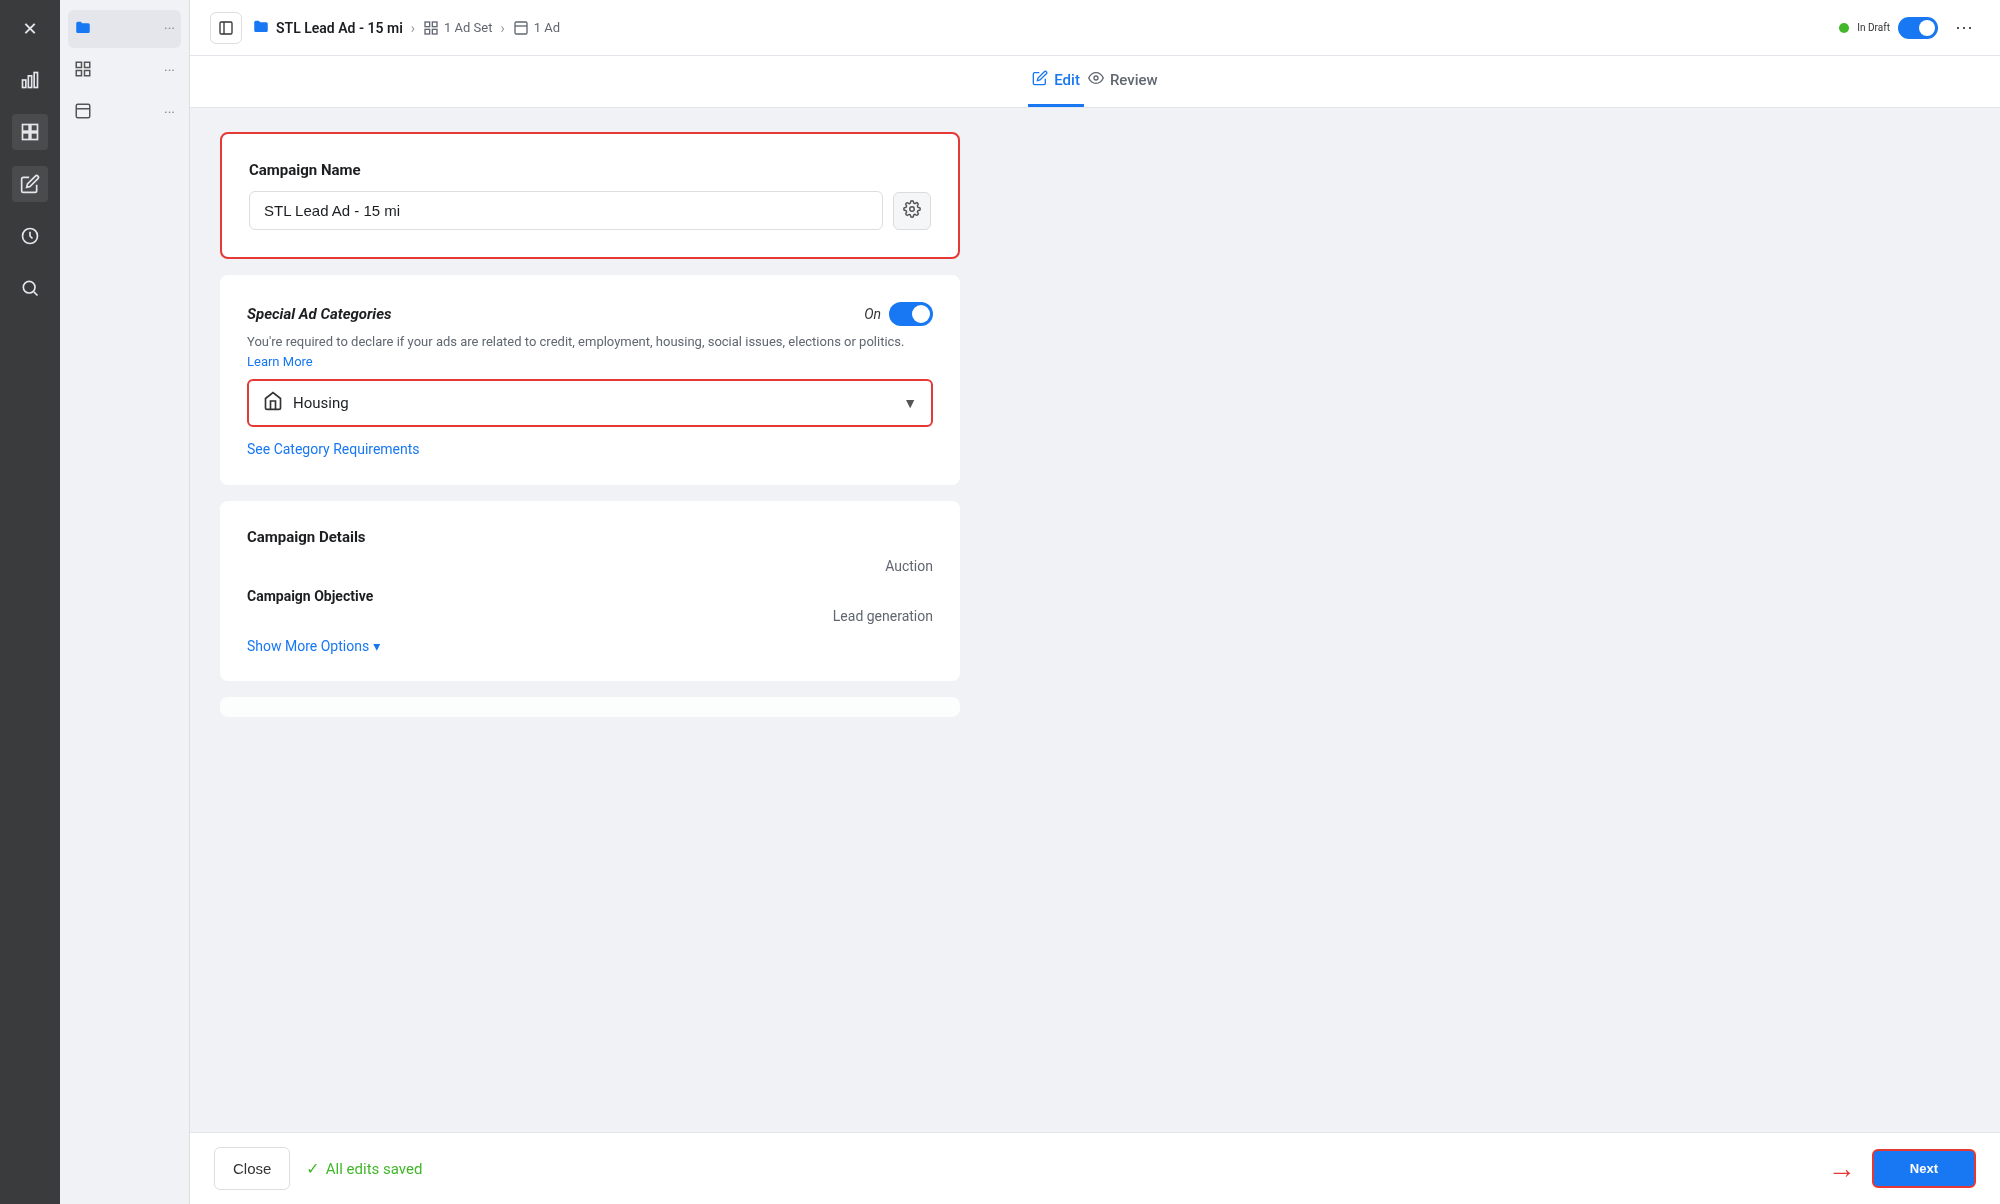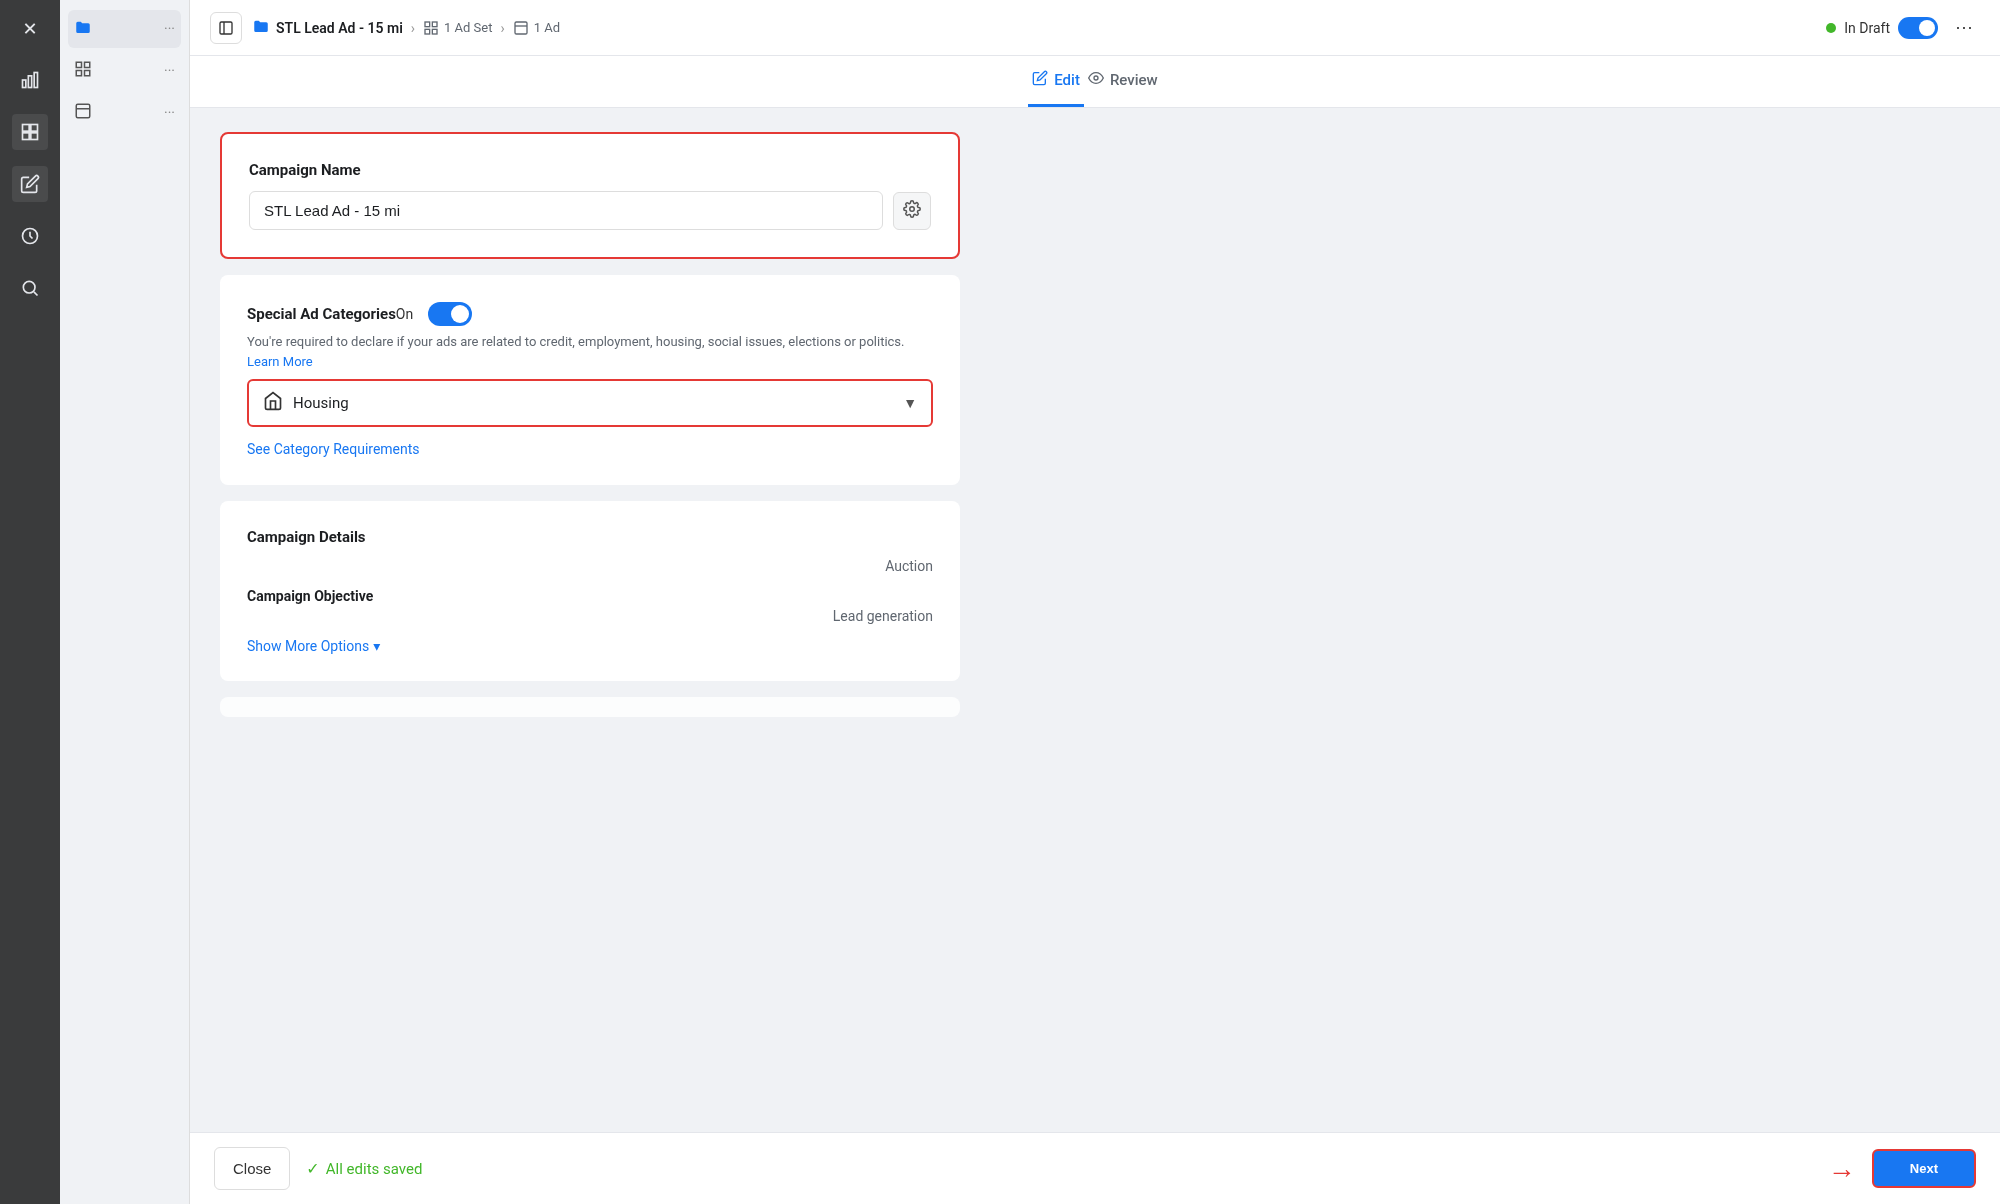--- a/index.html
+++ b/index.html
@@ -140,21 +140,21 @@
       align-items: center;
       gap: 5px;
       color: #606770;
       font-size: 13px;
     }
     .top-nav-spacer { flex: 1; }
     .draft-status {
       display: flex;
       align-items: center;
       gap: 8px;
-      font-size: 14px;
+      font-size: 10px;
       color: #333;
     }
     .draft-dot {
       width: 10px;
       height: 10px;
       background: #42b72a;
       border-radius: 50%;
     }
     .draft-toggle {
       width: 40px;
@@ -264,31 +264,33 @@
       align-items: center;
       justify-content: center;
       font-size: 16px;
       color: #555;
     }
 
     
     .section-header {
       display: flex;
       align-items: center;
+      justify-content: space-between;
       margin-bottom: 6px;
+      font-style: italic;
     }
     .section-title {
       font-size: 15px;
       font-weight: 700;
       color: #1c1e21;
     }
     .toggle-row {
       display: flex;
       align-items: center;
-      gap: 15px;
+      gap: 8px;
     }
     .toggle-label {
       font-size: 14px;
       color: #333;
     }
     .toggle-switch {
       width: 44px;
       height: 24px;
       background: #1877f2;
       border-radius: 12px;

